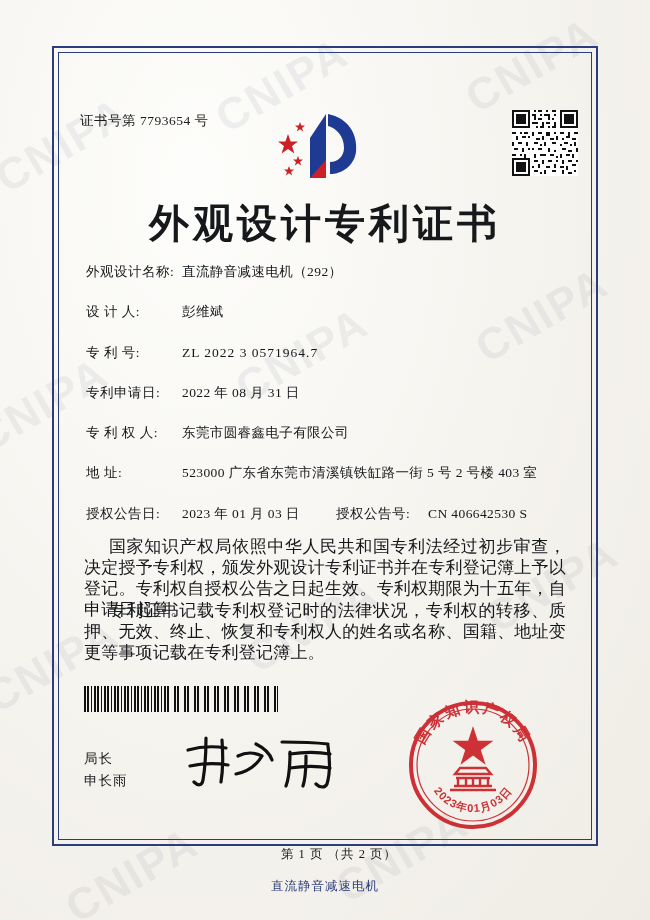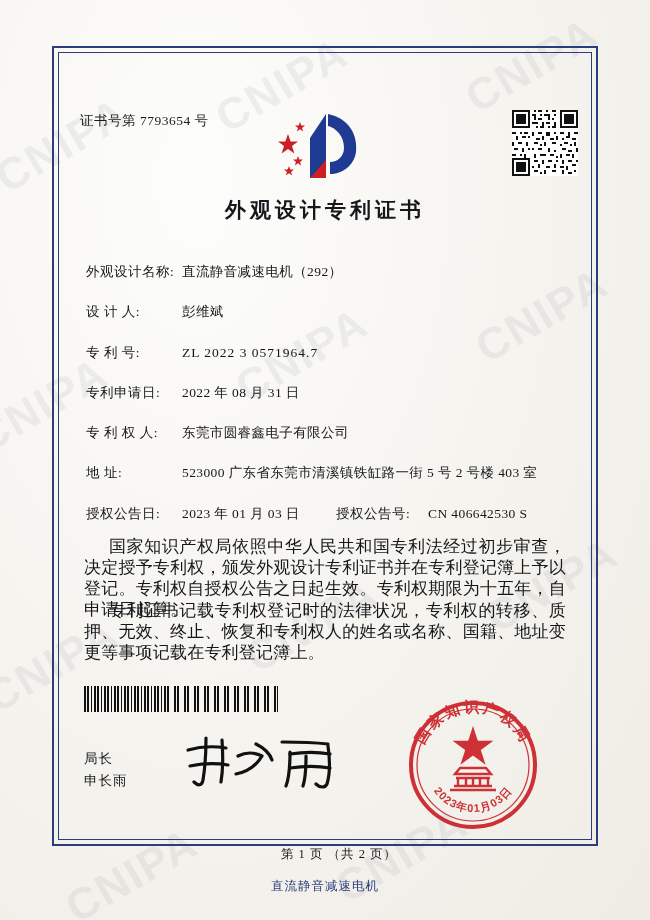--- a/index.html
+++ b/index.html
@@ -76,21 +76,21 @@
   .qr {
     position: absolute;
     right: 72px; top: 110px;
     width: 66px; height: 66px;
   }
 
   .title {
     position: absolute;
     left: 0; right: 0; top: 196px;
     text-align: center;
-    font-size: 21px;
+    font-size: 40px;
     font-weight: 700;
     letter-spacing: 4px;
     color: #16181c;
     font-family: "Liberation Serif", serif;
   }
 
   
   .fields {
     position: absolute;
     left: 86px; top: 262px;

